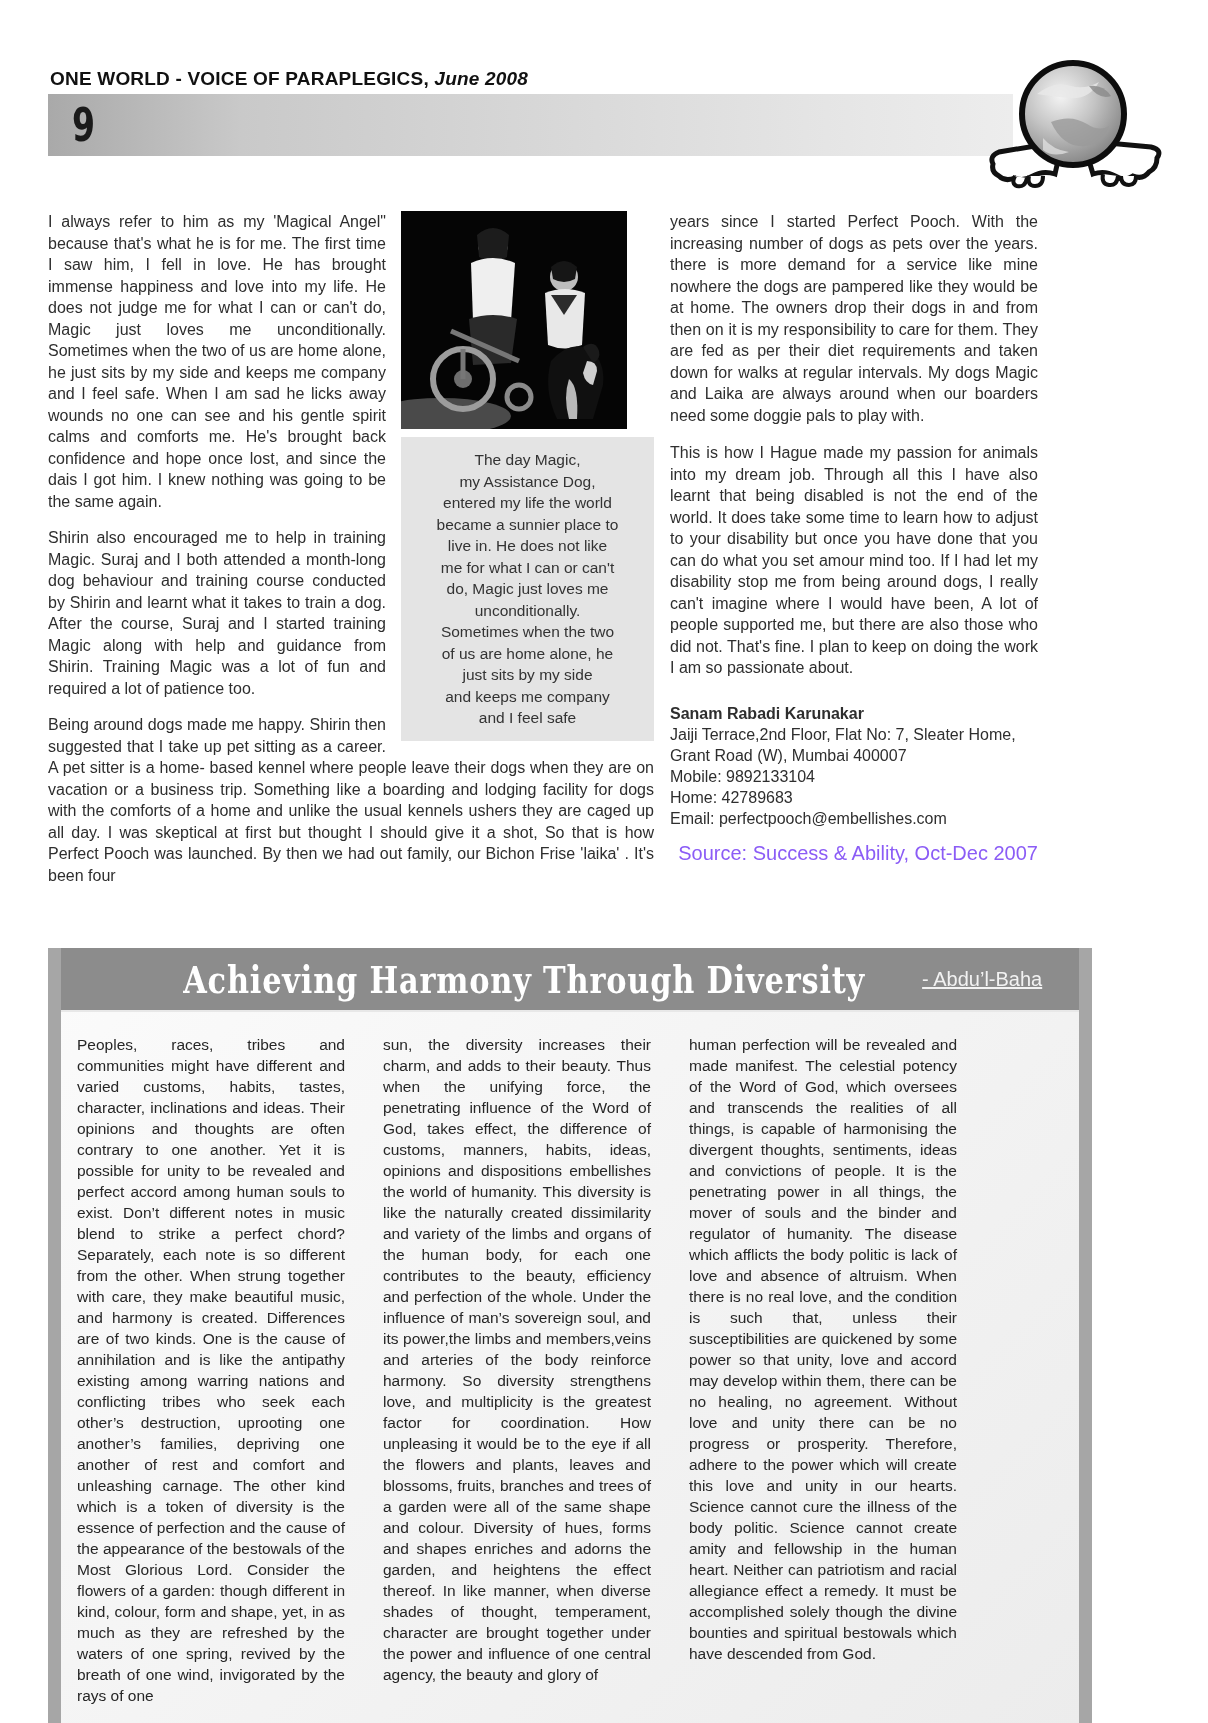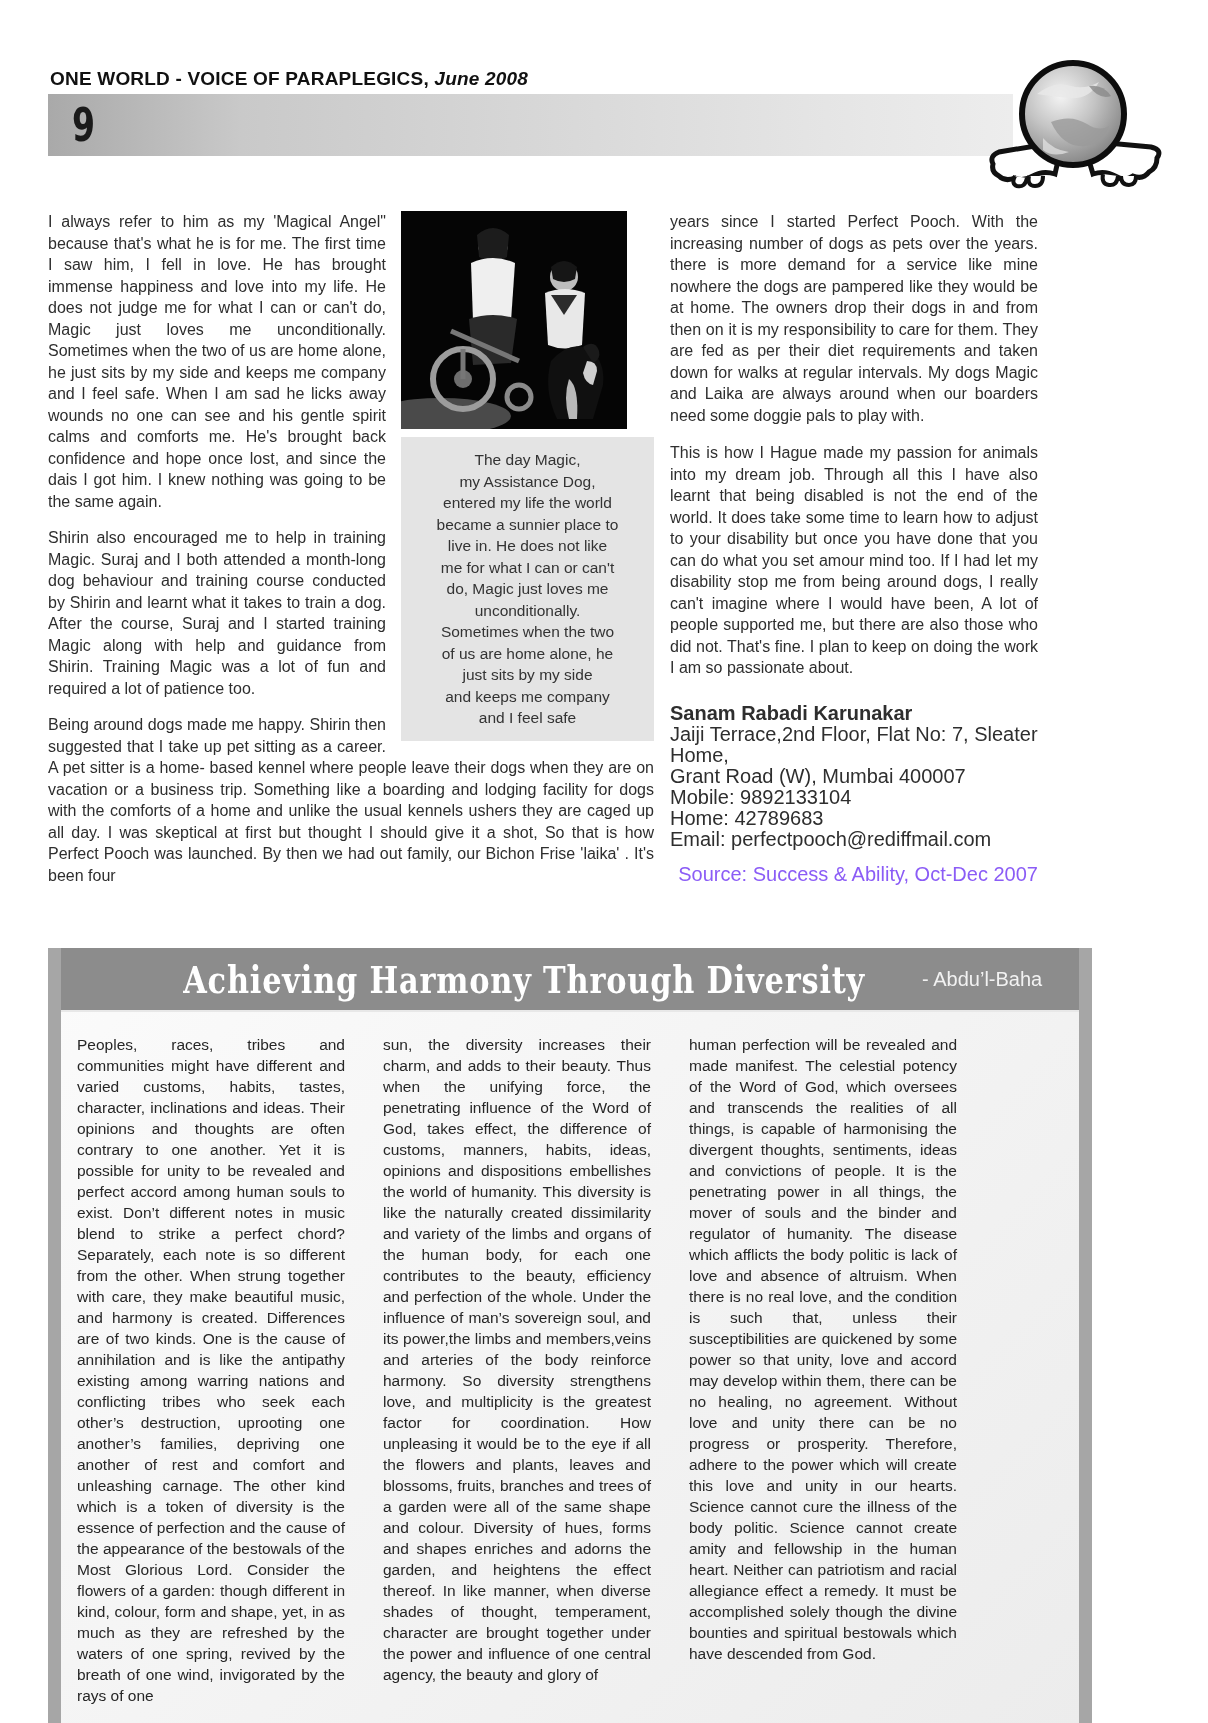--- a/index.html
+++ b/index.html
@@ -26,38 +26,38 @@
   .a1-left{width:606px;font-size:16px;line-height:21.5px;text-align:justify;}
   .a1-left p{margin:0 0 15px 0;}
   .media-float{float:right;width:253px;margin-left:15px;margin-bottom:8px;}
   .photo{display:block;width:226px;height:218px;background:#000;}
   .pull-quote{
     margin-top:8px;background:#e4e4e4;padding:12px 8px;text-align:center;
     font-size:15.5px;line-height:21.5px;color:#333;white-space:pre-line;
   }
   .a1-right{flex:1;font-size:16px;line-height:21.5px;text-align:justify;}
   .a1-right p{margin:0 0 16px 0;}
-  .contact{margin-top:24px;font-size:20px;line-height:21px;text-align:left;}
+  .contact{margin-top:24px;font-size:16px;line-height:21px;text-align:left;}
   .contact .name{font-weight:bold;}
   .source{margin-top:14px;text-align:right;font-size:20px;color:#8b5cf6;}
   
   .article2{
     position:absolute;left:48px;top:948px;width:1044px;box-sizing:border-box;
     border-left:13px solid #a6a6a6;border-right:13px solid #a6a6a6;border-bottom:14px solid #a6a6a6;
     background:linear-gradient(135deg,#fbfbfb,#ececec);
   }
   .banner{
     height:62px;background:#8c8c8c;display:flex;align-items:center;justify-content:center;
     border-bottom:2px solid #e8e8e8;
   }
   .banner .title{
     color:#ffffff;font-family:"DejaVu Serif", serif;font-weight:bold;font-size:38px;
     display:inline-block;transform:scaleX(.8);transform-origin:center;white-space:nowrap;letter-spacing:1px;
   }
-  .banner .attribution{color:#f2f2f2;font-size:20px;margin-left:-28px;white-space:nowrap;}
+  .banner .attribution{color:#f2f2f2;font-size:20px;margin-left:-28px;white-space:nowrap;text-decoration:underline;}
   .a2-content{display:flex;gap:38px;padding:22px 122px 26px 16px;}
   .a2-col{flex:1;font-size:15.5px;line-height:21px;text-align:justify;color:#262626;}
   .icon{display:block;}
 </style>
 </head>
 <body>
 
 <div class="masthead">
   <span>ONE WORLD - VOICE OF PARAPLEGICS,</span>
   <span class="date">June 2008</span>
@@ -142,21 +142,21 @@
 
   <div class="a1-right">
     <p>years since I started Perfect Pooch. With the increasing number of dogs as pets over the years. there is more demand for a service like mine nowhere the dogs are pampered like they would be at home. The owners drop their dogs in and from then on it is my responsibility to care for them. They are fed as per their diet requirements and taken down for walks at regular intervals. My dogs Magic and Laika are always around when our boarders need some doggie pals to play with.</p>
     <p>This is how I Hague made my passion for animals into my dream job. Through all this I have also learnt that being disabled is not the end of the world. It does take some time to learn how to adjust to your disability but once you have done that you can do what you set amour mind too. If I had let my disability stop me from being around dogs, I really can't imagine where I would have been, A lot of people supported me, but there are also those who did not. That's fine. I plan to keep on doing the work I am so passionate about.</p>
     <div class="contact">
       <div class="name">Sanam Rabadi Karunakar</div>
       <div>Jaiji Terrace,2nd Floor, Flat No: 7, Sleater Home,</div>
       <div>Grant Road (W), Mumbai 400007</div>
       <div>Mobile: 9892133104</div>
       <div>Home:  42789683</div>
-      <div>Email: perfectpooch@rediffmail.com</div>
+      <div>Email: perfectpooch@embellishes.com</div>
     </div>
     <div class="source">Source: Success &amp; Ability, Oct-Dec 2007</div>
   </div>
 </div>
 
 <div class="article2">
   <div class="banner">
     <span class="title">Achieving Harmony Through Diversity</span>
     <span class="attribution">- Abdu’l-Baha</span>
   </div>

